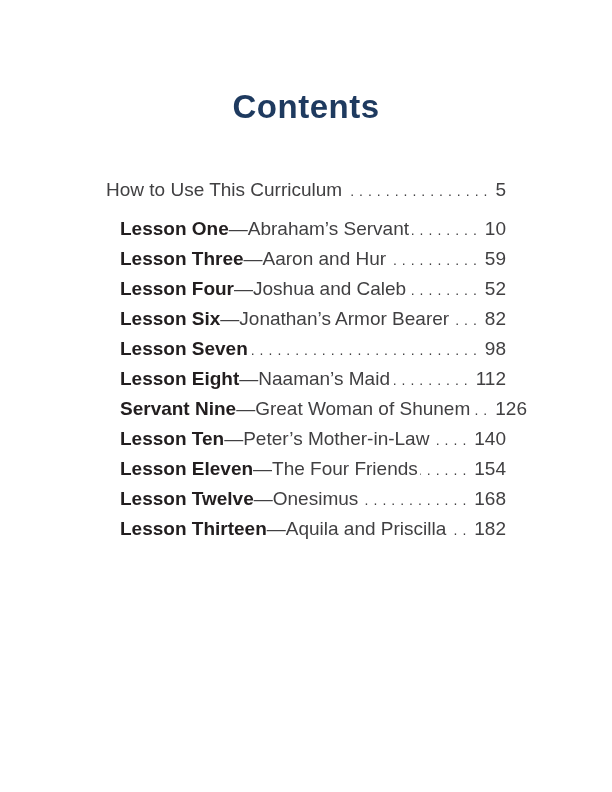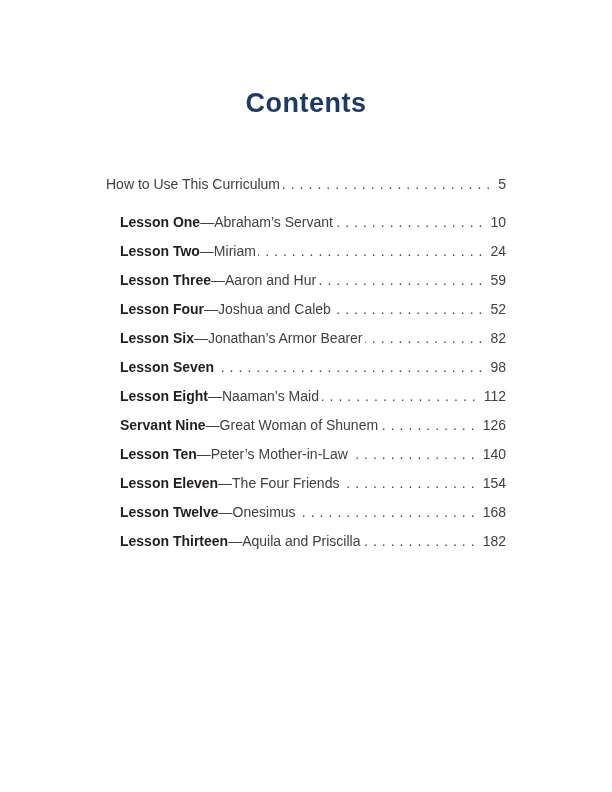--- a/index.html
+++ b/index.html
@@ -18,33 +18,33 @@
     width: 612px;
     height: 792px;
     margin: 0 auto;
     background: var(--background);
     padding: 90px 106px 0 106px;
     position: relative;
   }
   .page-title {
     margin: 0;
     text-align: center;
-    font-size: 27px;
+    font-size: 33px;
     font-weight: 700;
     letter-spacing: 0.5px;
     color: var(--title);
     line-height: 1;
   }
   .toc {
     margin-top: 60px;
   }
   .toc-row {
     display: flex;
     align-items: baseline;
-    font-size: 14px;
+    font-size: 19px;
     line-height: 14px;
     color: var(--body-text);
     margin-bottom: 15px;
     white-space: nowrap;
   }
   .toc-row.front { margin-bottom: 24px; }
   .lesson-name {
     font-weight: 700;
     color: var(--lesson-bold);
     padding-left: 14px;
@@ -83,26 +83,20 @@
     </div>
 
     <div>
   <div class="toc-row">
     <span class="lesson-name">Lesson One</span>
           <span class="entry-title">—Abraham’s Servant</span>
     <span class="dot-leader"></span>
     <span class="page-number">10</span>
   </div>
 
-  <div class="toc-row">
-    <span class="lesson-name">Lesson Two</span>
-          <span class="entry-title">—Miriam</span>
-    <span class="dot-leader"></span>
-    <span class="page-number">24</span>
-  </div>
 
   <div class="toc-row">
     <span class="lesson-name">Lesson Three</span>
           <span class="entry-title">—Aaron and Hur</span>
     <span class="dot-leader"></span>
     <span class="page-number">59</span>
   </div>
 
   <div class="toc-row">
     <span class="lesson-name">Lesson Four</span>

